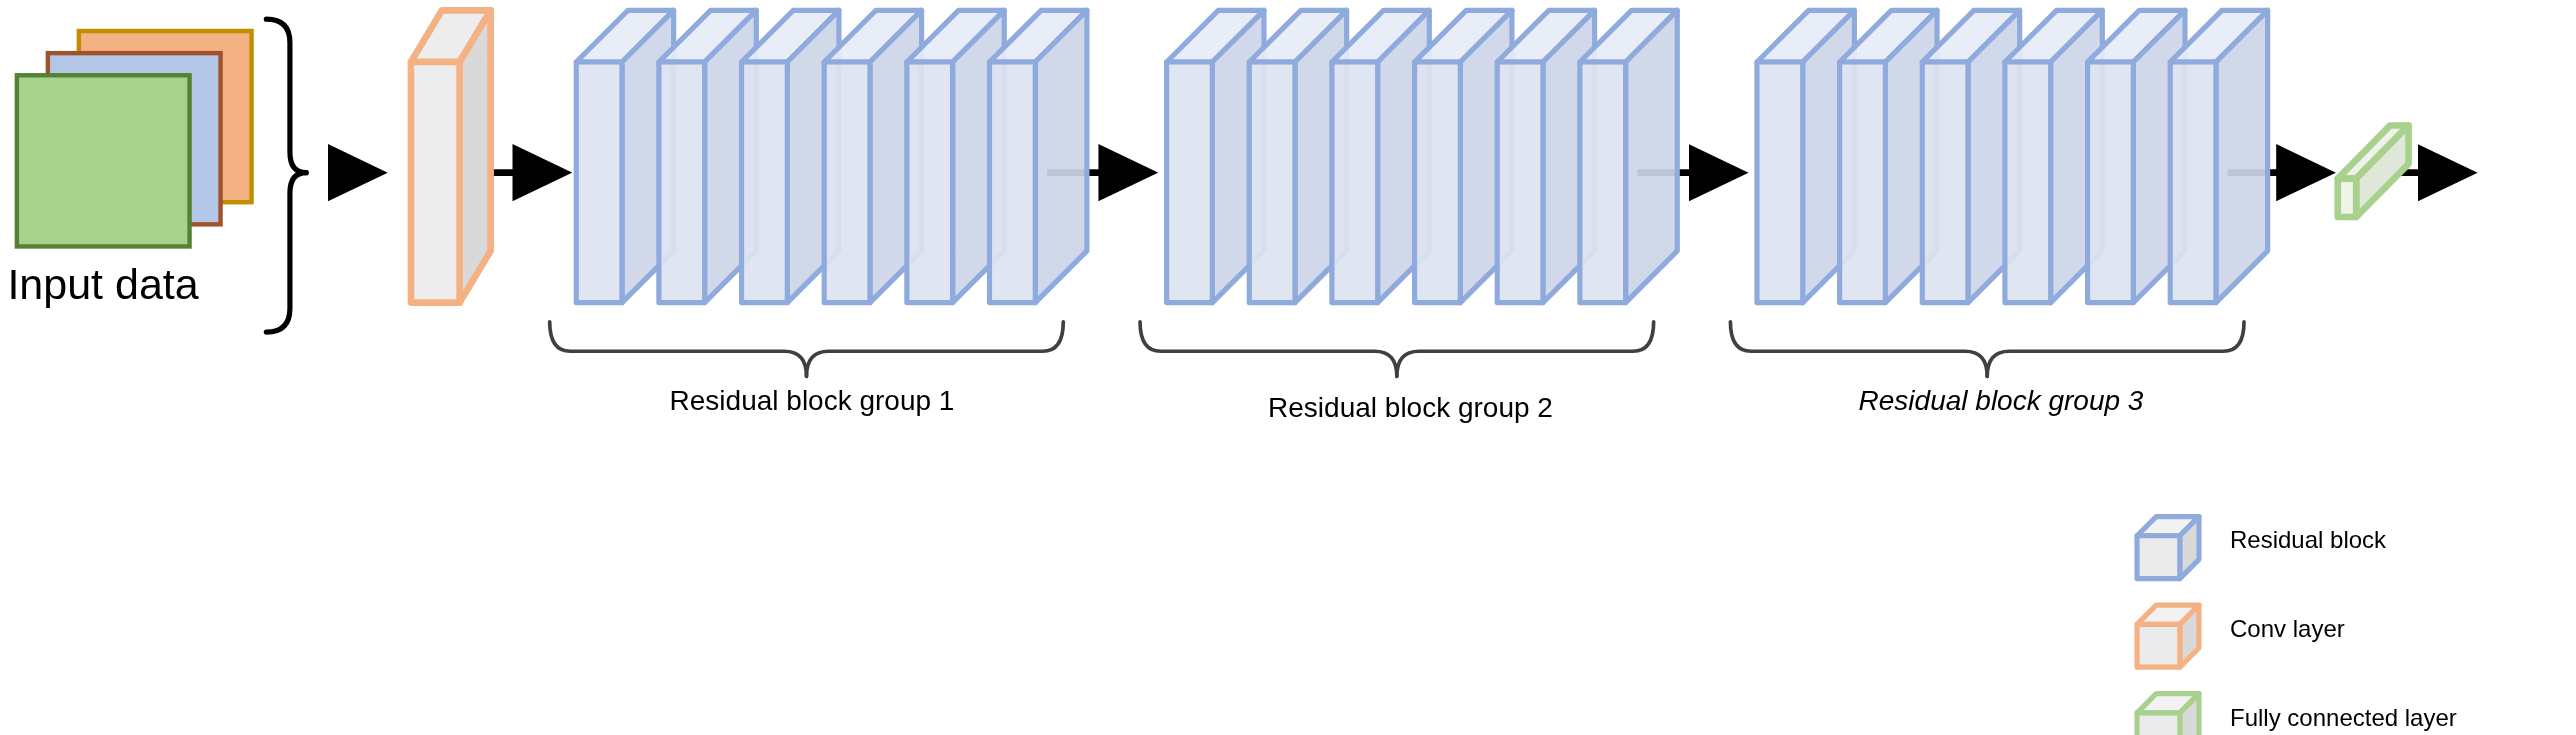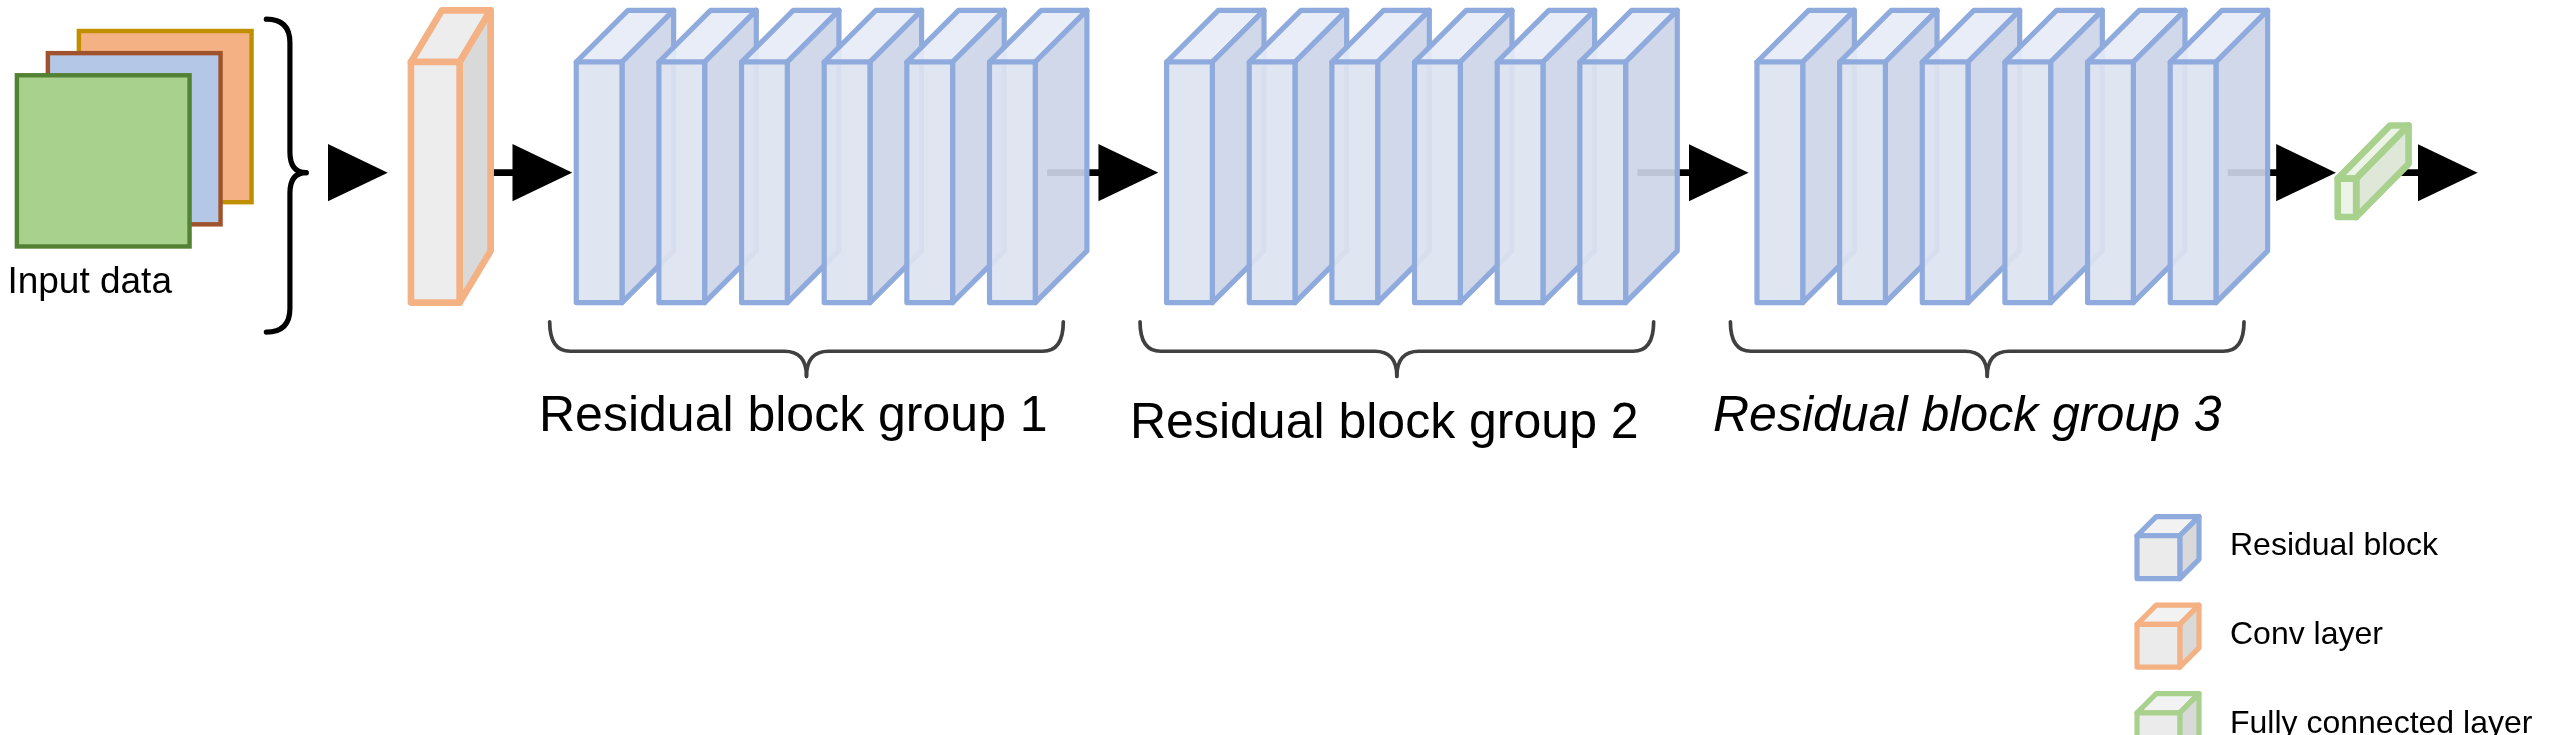--- a/index.html
+++ b/index.html
@@ -6,26 +6,26 @@
   body{
     width:2576px;height:735px;position:relative;overflow:hidden;
     font-family:"Liberation Sans","DejaVu Sans",sans-serif;
     -webkit-font-smoothing:antialiased;
   }
   #diagram-canvas{position:absolute;inset:0;width:2576px;height:735px;}
   .lbl{
     position:absolute;color:#000000;white-space:nowrap;
     font-family:"Liberation Sans","DejaVu Sans",sans-serif;
   }
-  #input-data-label{left:7.4px;top:260px;font-size:37px;}
-  .group-label{font-size:50px;top:385px;text-align:left;}
+  #input-data-label{left:7.4px;top:260px;font-size:43px;}
+  .group-label{font-size:28px;top:385px;text-align:center;}
   #group-label-1{left:539px;width:546px;}
   #group-label-2{left:1130px;width:561px;margin-top:7px;}
   #group-label-3{left:1713px;width:576px;font-style:italic;}
-  .legend-label{font-size:32px;left:2230px;}
+  .legend-label{font-size:24px;left:2230px;}
   #legend-label-0{top:526px;}
   #legend-label-1{top:615px;}
   #legend-label-2{top:704px;}
 </style>
 </head>
 <body>
 
 <svg id="diagram-canvas" viewBox="0 0 3489 996" xmlns="http://www.w3.org/2000/svg">
   <defs>
     <marker id="ah" markerWidth="9" markerHeight="9" refX="7.6" refY="4.5" orient="auto" markerUnits="strokeWidth">

